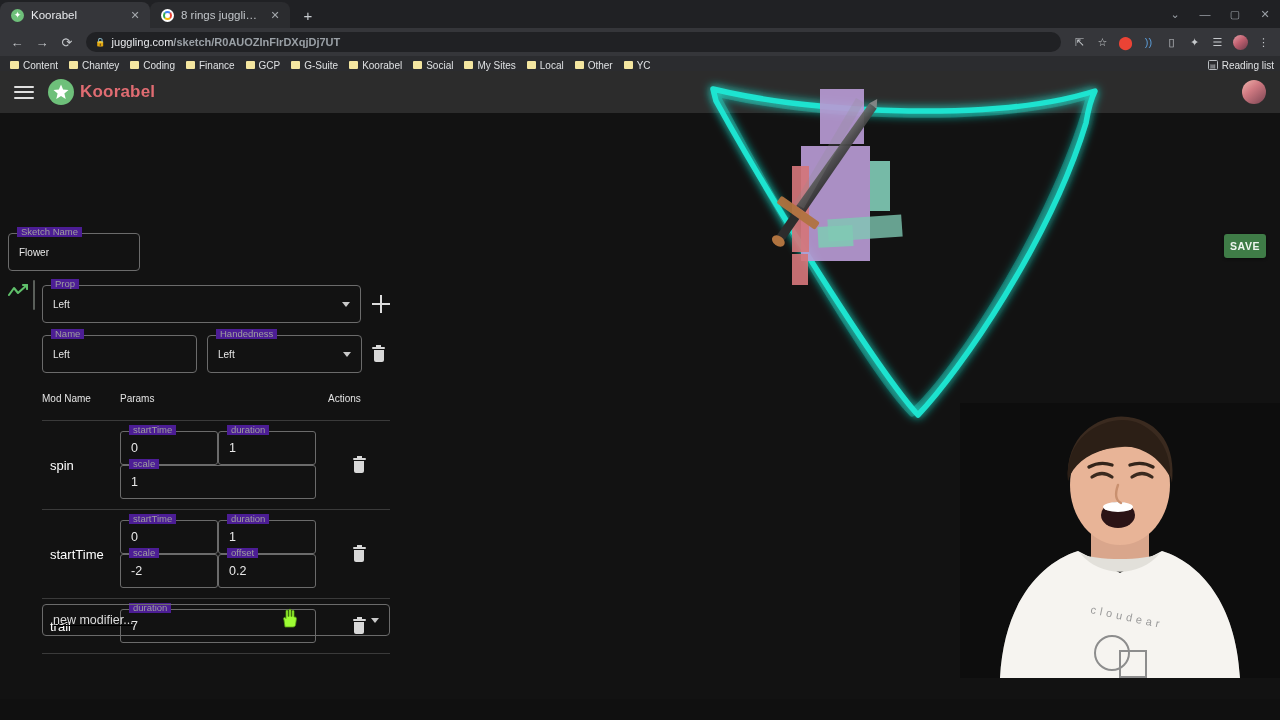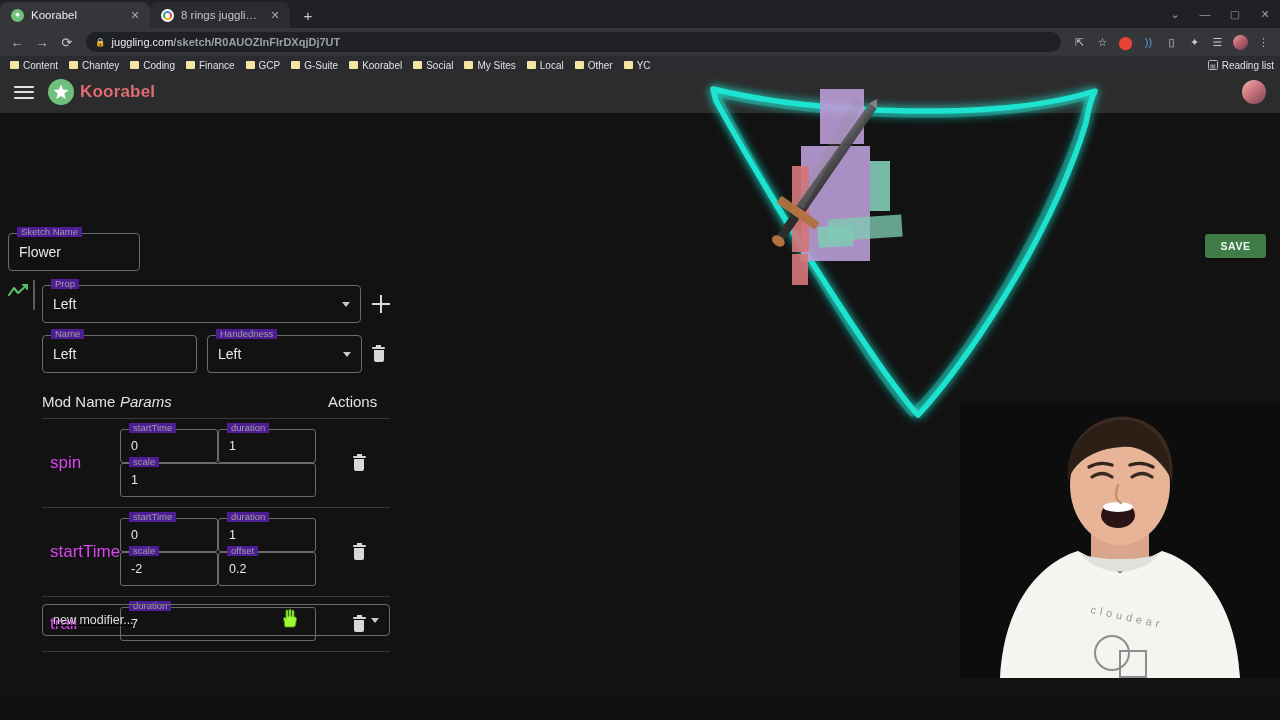--- a/index.html
+++ b/index.html
@@ -70,26 +70,26 @@
   .appbar-avatar { margin-left:auto; width:24px; height:24px; border-radius:50%;
        background:linear-gradient(140deg,#f0b5ad 0%,#d07a82 40%,#7a4452 100%); }
 
   .editor { position:relative; padding:10px 0 0 0; height:607px; }
 
   
   .mfield { position:relative; border:1px solid #6b6b6b; border-radius:4px; height:38px;
             display:flex; align-items:center; padding:0 10px; background:transparent; }
   .mfield > .lbl { position:absolute; top:-7px; left:8px; background:#4c1d95; padding:0 4px;
                    font-size:9.5px; color:#9e9e9e; line-height:1; white-space:nowrap; }
-  .mfield .val { font-size:14px; color:#e8e8e8; }
+  .mfield .val { font-size:10px; color:#e8e8e8; }
   .mfield .caret { margin-left:auto; width:0; height:0; border-left:4.5px solid transparent;
                    border-right:4.5px solid transparent; border-top:5px solid #c9c9c9; }
 
   .sketchname { position:absolute; left:8px; top:120px; width:132px; }
-  .savebtn { position:absolute; right:14px; top:121px; width:61px; height:24px; background:#3f7c47;
+  .savebtn { position:absolute; right:14px; top:121px; width:42px; height:24px; background:#3f7c47;
              border-radius:3px; color:#eef5ef; font-size:10.5px; font-weight:bold;
              display:flex; align-items:center; justify-content:center; letter-spacing:.5px;
              box-shadow:0 1px 3px rgba(0,0,0,.45); }
 
   .propcard { position:absolute; left:42px; top:172px; width:348px; }
   .trendicon { position:absolute; left:8px; top:170px; width:20px; height:18px; }
   .vline { position:absolute; left:33px; top:167px; width:2px; height:30px;
            background:#5a5f5a; border-radius:1px; }
 
   .proprow { display:flex; align-items:center; gap:11px; }
@@ -100,28 +100,28 @@
   .plusbtn::after { top:0; left:8px; width:2px; height:18px; }
 
   .namerow { display:flex; align-items:center; gap:10px; margin-top:12px; }
   .namerow .mfield { width:155px; }
   .trash { width:13px; height:15px; position:relative; flex:0 0 13px; }
   .trash .lid { position:absolute; top:0; left:0; width:13px; height:2px; background:#d8d8d8; border-radius:1px; }
   .trash .lid::before { content:""; position:absolute; left:4px; top:-1.5px; width:5px; height:1.5px; background:#d8d8d8; }
   .trash .can { position:absolute; top:3px; left:1.5px; width:10px; height:12px;
                 background:#d8d8d8; border-radius:0 0 2px 2px; }
 
-  .modhead { display:flex; font-size:15px; color:#e3e3e3; margin-top:20px;
-             padding-bottom:8px; border-bottom:1px solid #3a3a3a;justify-content:center; }
+  .modhead { display:flex; font-size:10px; color:#e3e3e3; margin-top:20px;
+             padding-bottom:16px; border-bottom:1px solid #3a3a3a;justify-content:center; }
   .modhead .c1 { width:78px; }
-  .modhead .c2 { flex:1;font-style:italic; }
+  .modhead .c2 { flex:1; }
   .modhead .c3 { width:62px; text-align:left; }
 
   .modrow { display:flex; align-items:center; border-bottom:1px solid #3a3a3a; padding:10px 0; }
-  .modname { width:78px; font-size:17px; color:#d946ef; padding-left:8px; }
+  .modname { width:78px; font-size:13px; color:#ffffff; padding-left:8px; }
   .params { flex:1; display:flex; flex-wrap:wrap; gap:0; }
   .param { width:98px; }
   .param .mfield { height:34px; border-radius:3px; }
   .param .mfield .val { font-size:12.5px; }
   .param.wide { width:196px; }
   .rowact { width:62px; display:flex; justify-content:center; }
 
   .newmod { position:absolute; left:42px; width:348px; height:32px; }
   .newmod .mfield { height:32px;text-decoration:underline; }
   .newmod .mfield .val { color:#dcdcdc; font-size:12.5px; }

